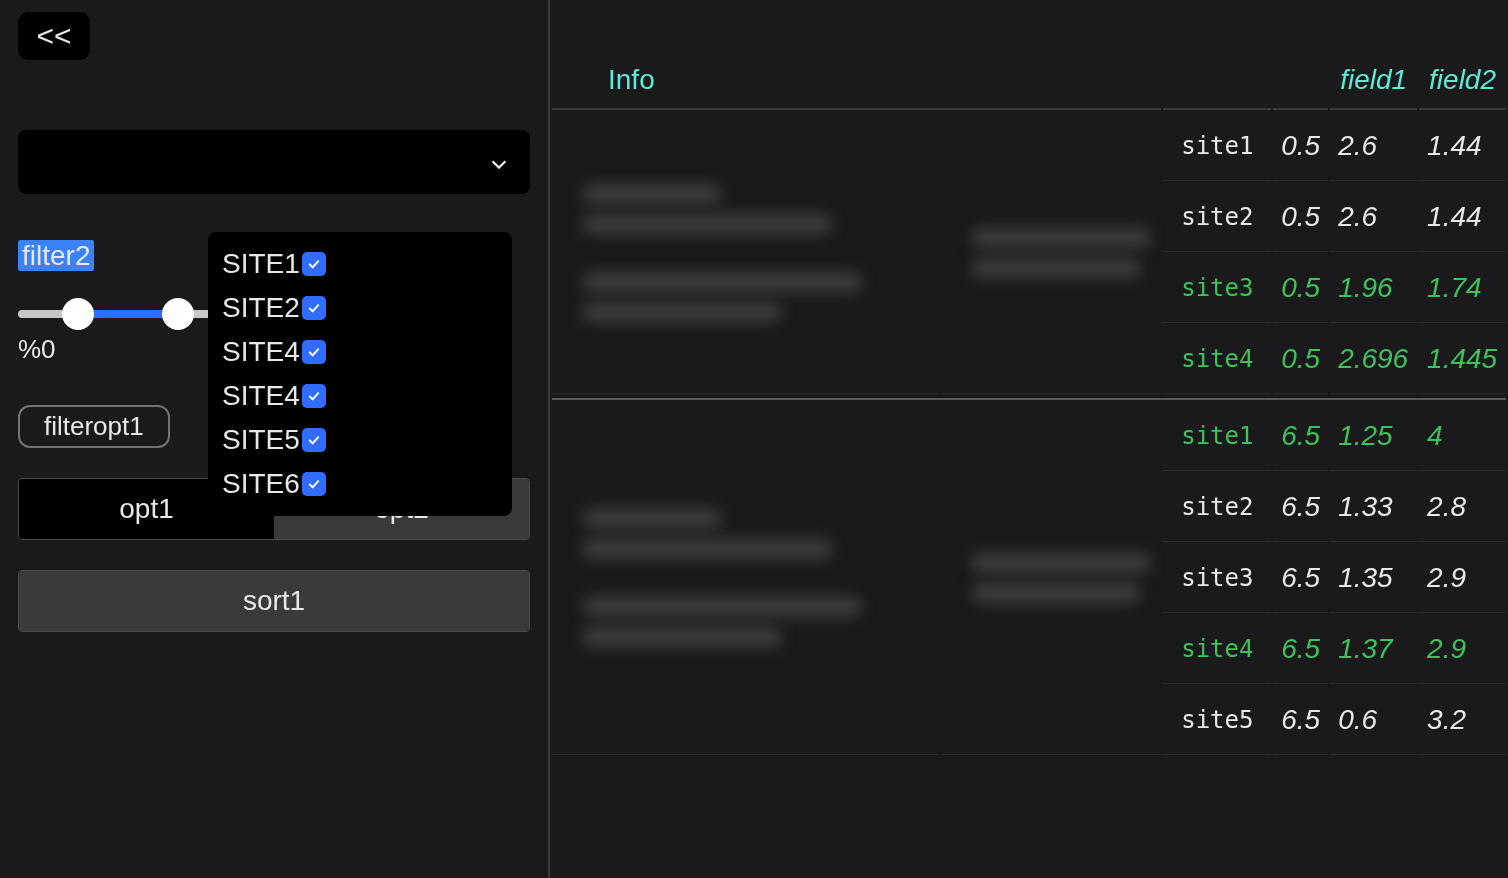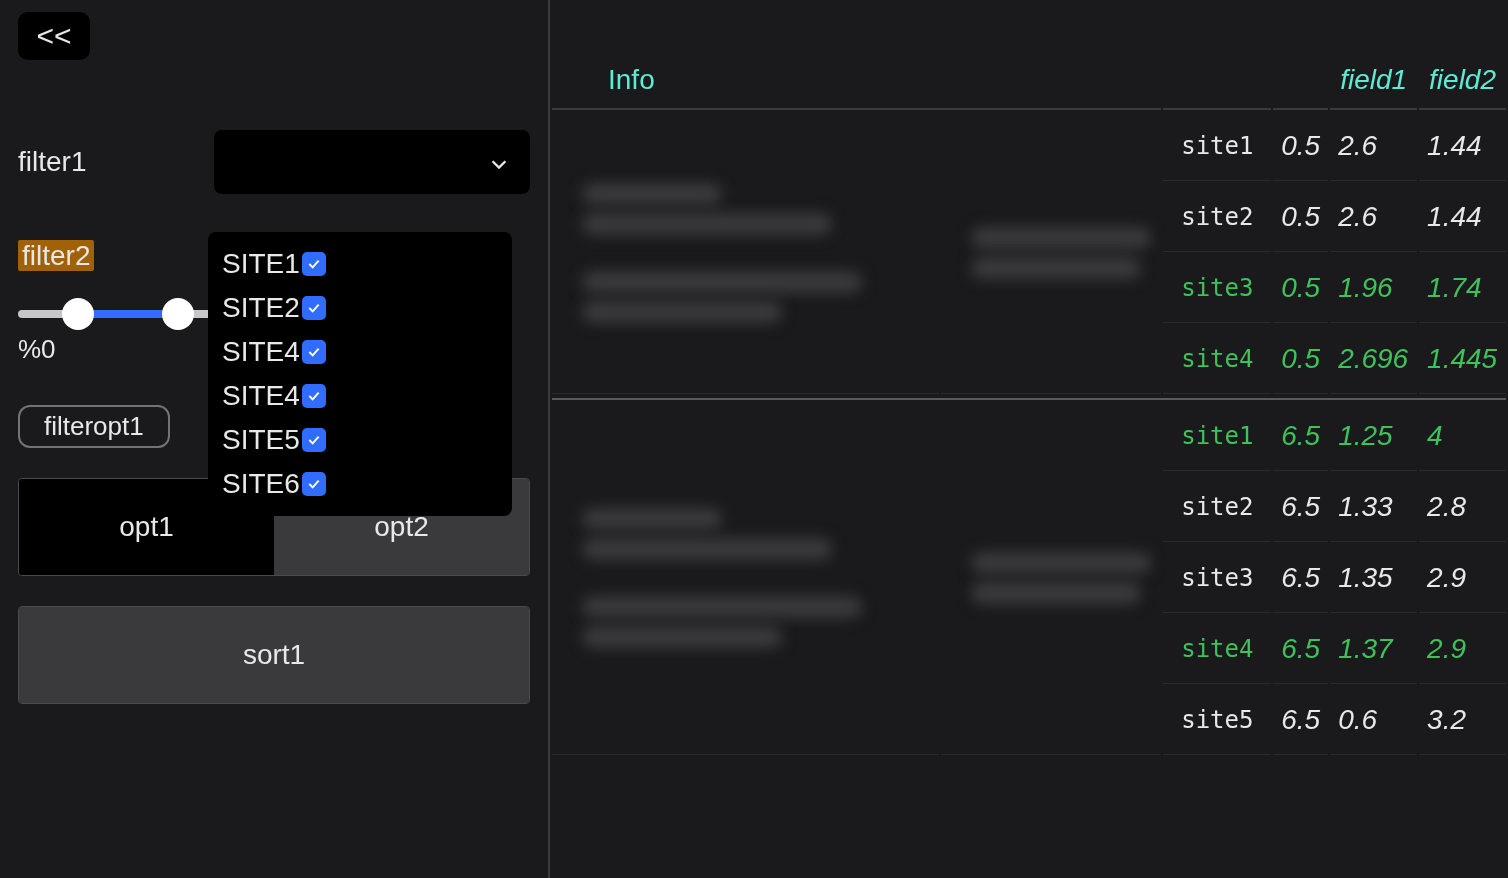--- a/index.html
+++ b/index.html
@@ -30,21 +30,21 @@
       border-radius: 10px;
       cursor: pointer;
     }
     .filter-row {
       display: flex;
       align-items: center;
       margin-top: 70px;
       gap: 16px;
     }
     .filter-label { flex: 0 0 180px; font-size: 28px; }
-    .filter-label.hl { background: #a16207; padding: 0 4px; border-radius: 2px; }
+    .filter-label.hl { background: #3b82f6; padding: 0 4px; border-radius: 2px; }
     .select-wrap {
       flex: 1;
       background: #000;
       border-radius: 8px;
       height: 64px;
       position: relative;
       display: flex;
       align-items: center;
       justify-content: flex-end;
       padding-right: 20px;
@@ -124,21 +124,21 @@
     .toggle-group {
       display: flex;
       border: 1px solid #4a4a4c;
       border-radius: 4px;
       margin-top: 30px;
       overflow: hidden;
     }
     .toggle-btn {
       flex: 1;
       text-align: center;
-      padding: 32px 0;
+      padding: 14px 0;
       background: #000;
       font-size: 28px;
       cursor: pointer;
     }
     .toggle-btn.active { background: #3a3a3c; }
     .filter3-row {
       display: flex;
       align-items: center;
       margin-top: 40px;
       gap: 16px;
@@ -182,21 +182,20 @@
     .green { color: #3fc25a; }
     .white { color: #e8e8e8; }
   </style>
 </head>
 <body>
 
 <div class="sidebar">
   <button class="collapse-btn">&lt;&lt;</button>
 
   <div class="filter-row">
-    <span class="filter-label">filter1</span>
     <div class="select-wrap">
       <span class="chevron-icon">
         <svg viewBox="0 0 24 24">
             <polyline points="5 9 12 16 19 9"></polyline>
           </svg>
       </span>
     </div>
   </div>
 
   <div class="slider-section">

